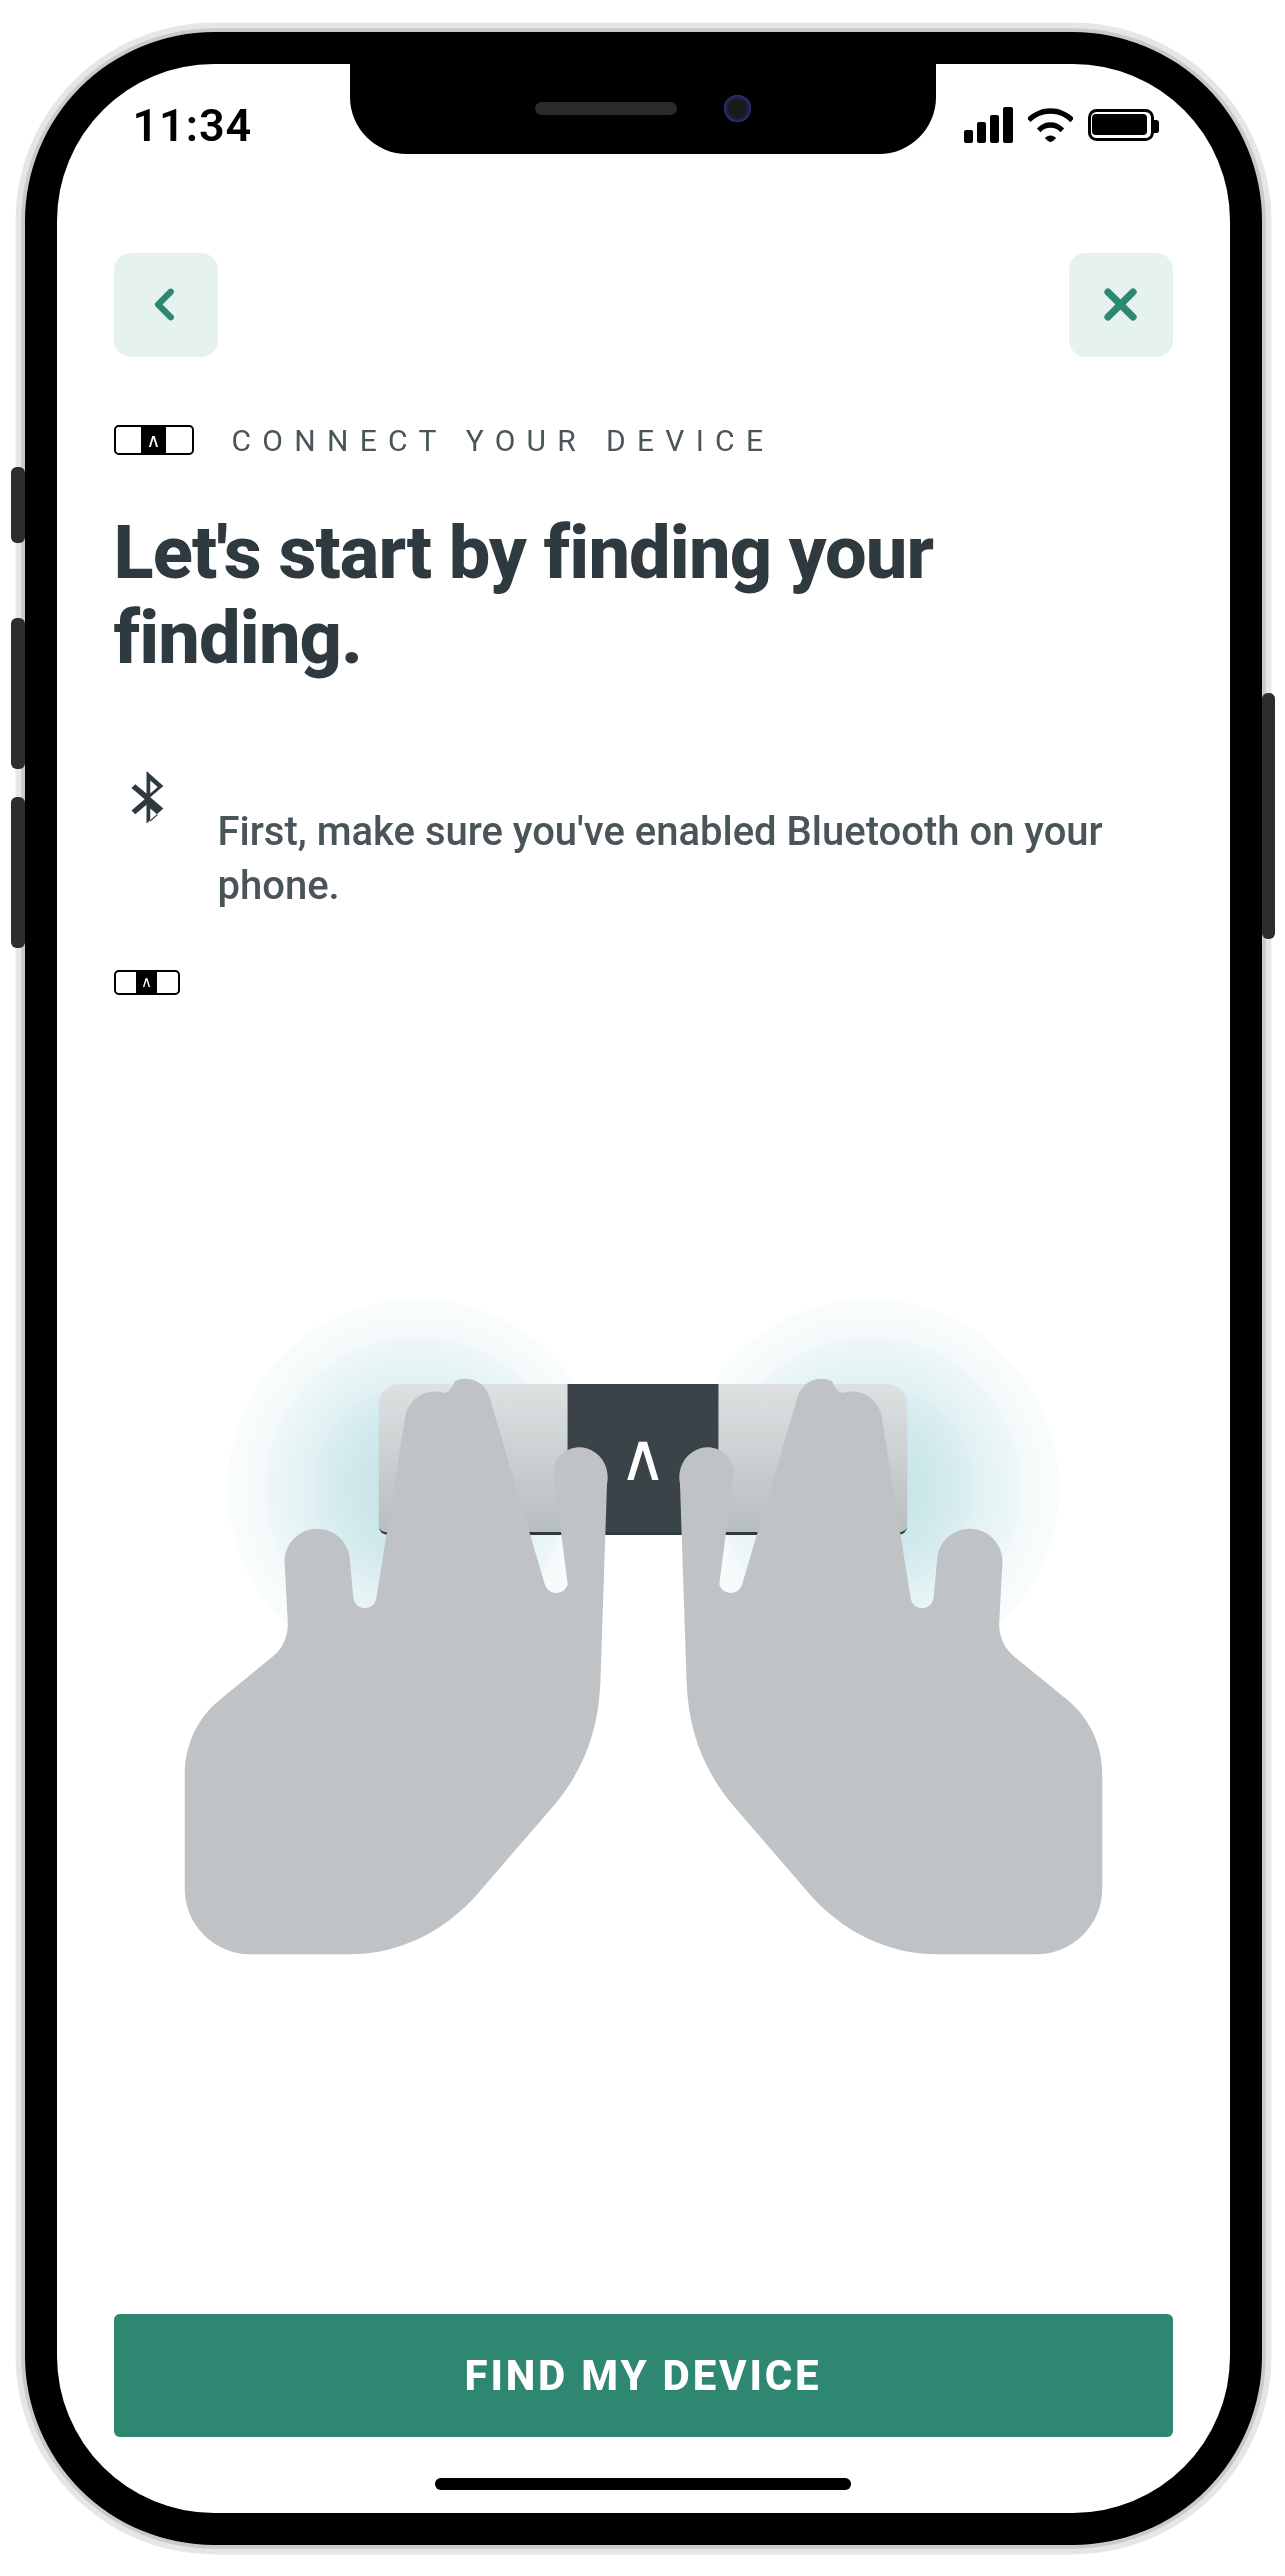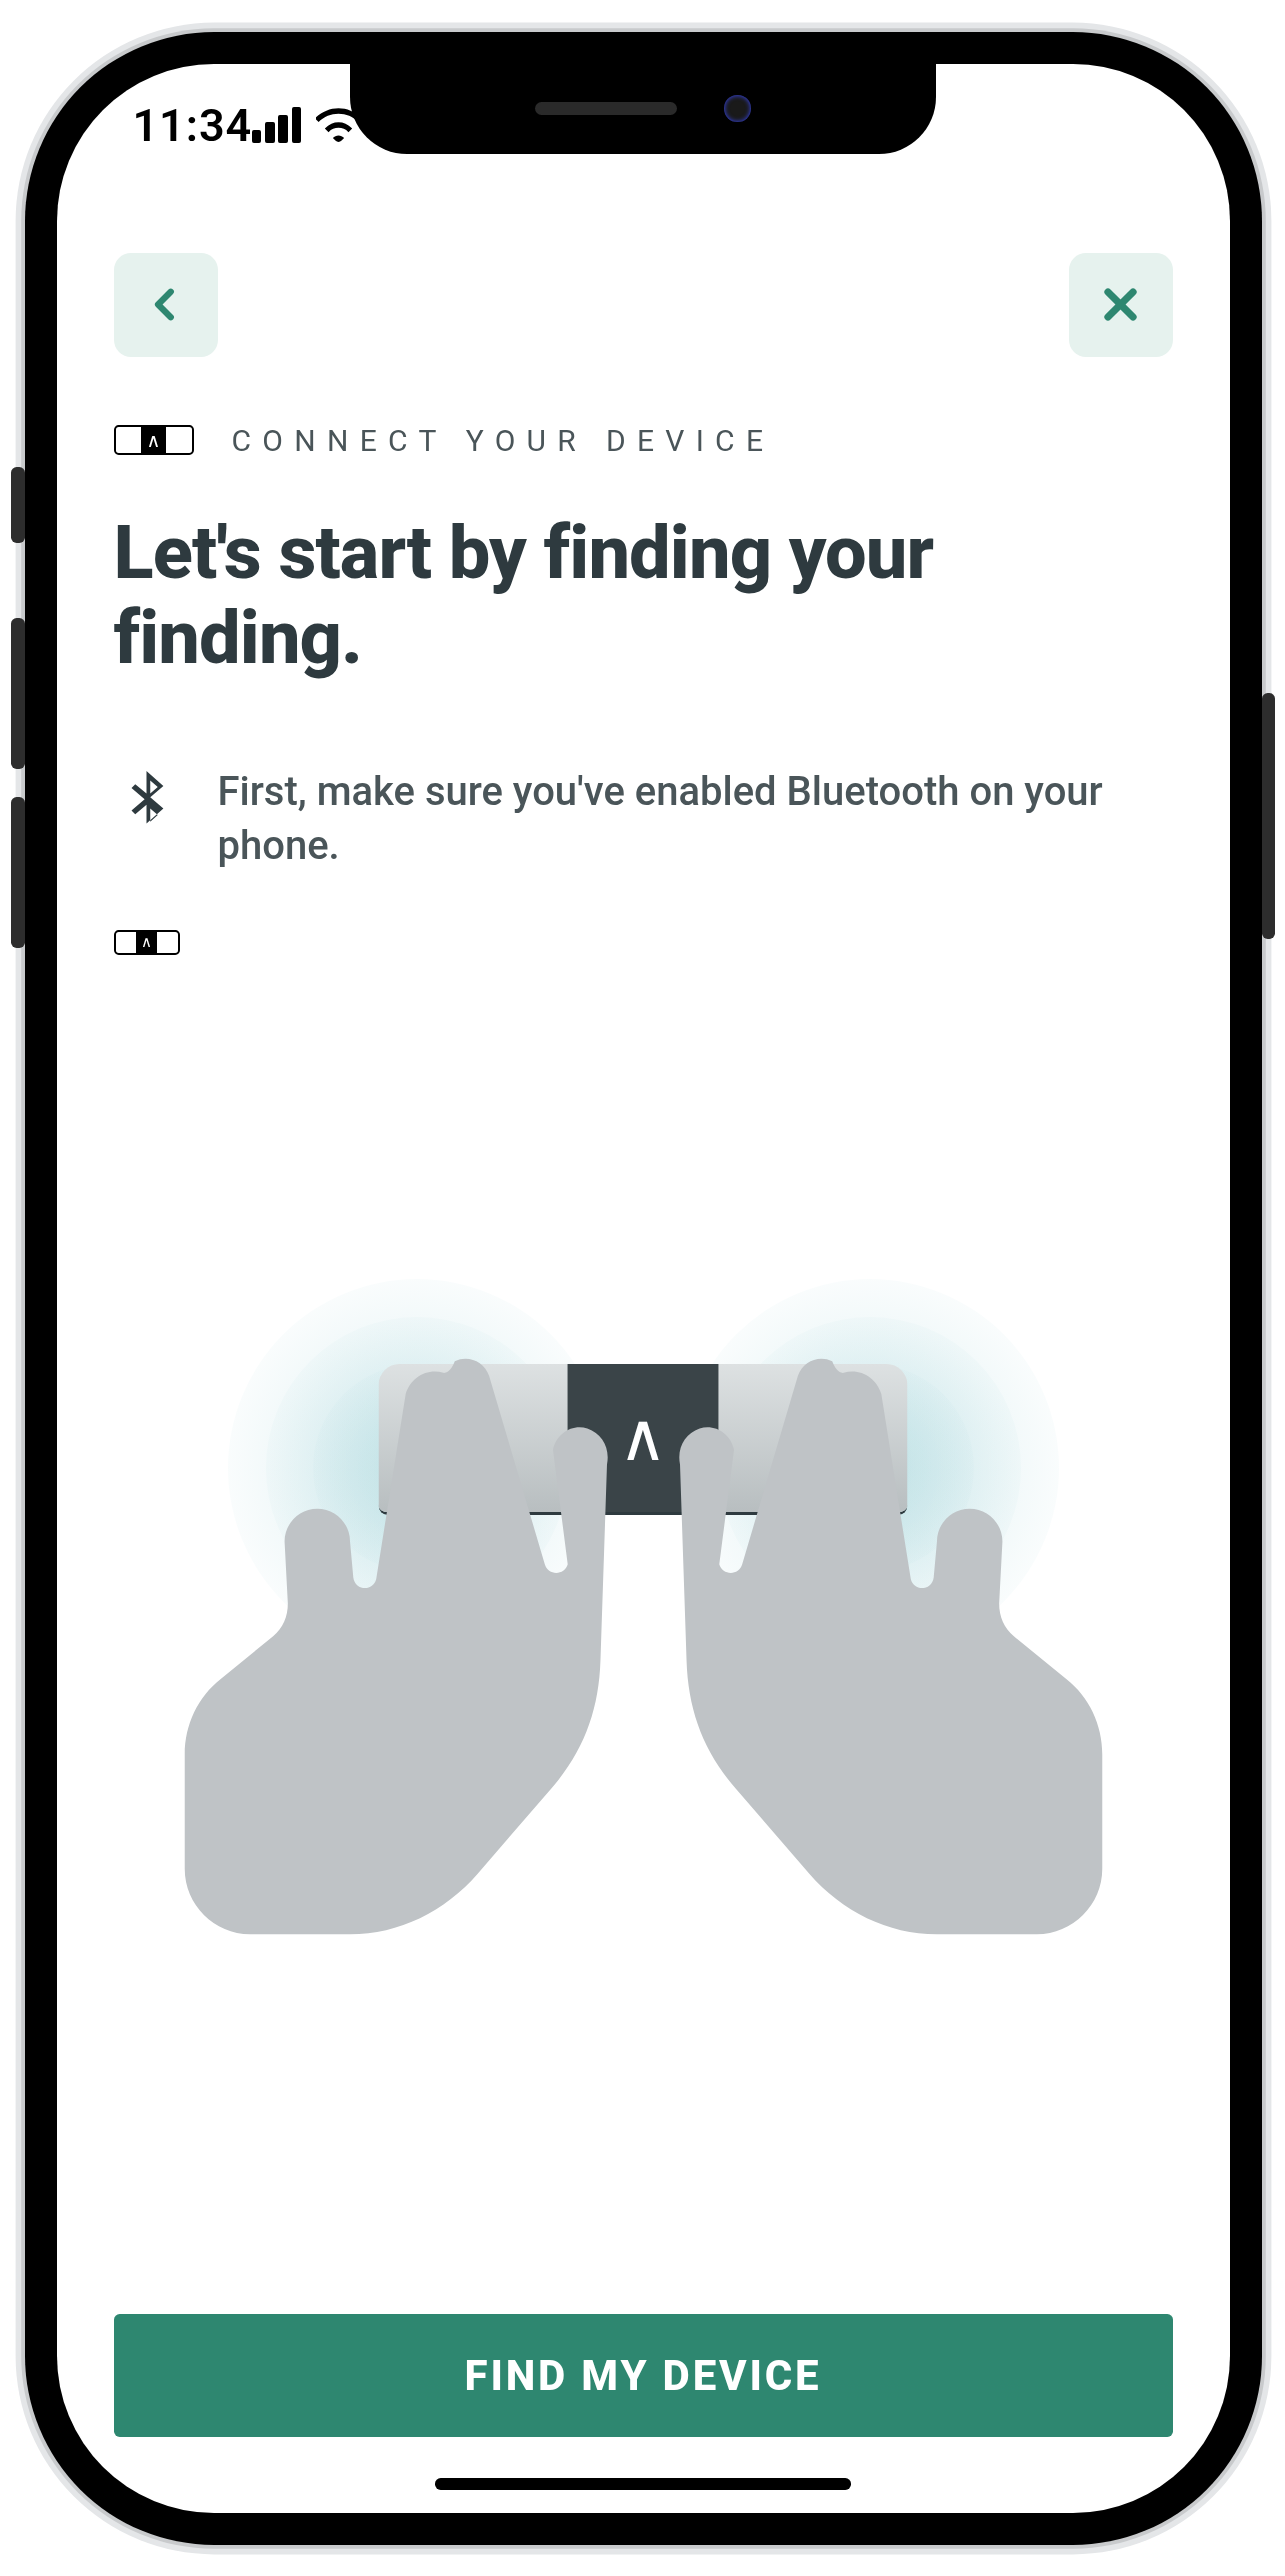--- a/index.html
+++ b/index.html
@@ -34,21 +34,21 @@
 
   
   .notch{
     position:absolute;top:0;left:50%;transform:translateX(-50%);width:586px;height:90px;background:#000;border-radius:0 0 57px 57px;display:flex;align-items:center;justify-content:center;gap:47px;
   }
   .speaker{width:142px;height:13.2px;background:#2a2a2a;border-radius:6.6px;}
   .cam{width:26.4px;height:26.4px;background:#1a1a1a;border-radius:50%;box-shadow:inset 0 0 5.7px #3b4aff;}
 
   
   .status{
-    position:absolute;top:0;left:0;right:0;height:123px;display:flex;align-items:center;justify-content:flex-start;padding:0 76px;font-size:45px;font-weight:600;color:#000;letter-spacing:0.9px;z-index:5;
+    position:absolute;top:0;left:0;right:0;height:123px;display:flex;align-items:center;justify-content:space-between;padding:0 76px;font-size:45px;font-weight:600;color:#000;letter-spacing:0.9px;z-index:5;
   }
   .status-right{display:flex;align-items:center;gap:15px;}
   .sig{display:flex;align-items:flex-end;gap:3.8px;}
   .sig span{display:block;width:9.4px;background:#000;border-radius:1.9px;}
   .sig span:nth-child(1){height:13.2px;}
   .sig span:nth-child(2){height:21px;}
   .sig span:nth-child(3){height:28px;}
   .sig span:nth-child(4){height:36px;}
   .batt{width:66px;height:32px;border:3.8px solid #000;border-radius:8.5px;position:relative;}
   .batt::after{content:'';position:absolute;right:-8.5px;top:7.6px;width:5.7px;height:13.2px;background:#000;border-radius:0 2.8px 2.8px 0;}
@@ -65,21 +65,21 @@
   .device-mini{width:80px;height:30px;border:2.8px solid #000;border-radius:4.7px;display:flex;align-items:center;}
   .device-mini::before,.device-mini::after{content:'';flex:1;height:100%;}
   .device-mini span{flex:1;height:100%;background:#000;display:flex;align-items:center;justify-content:center;color:#fff;font-size:19px;line-height:1;}
   .eyebrow-text{font-size:30px;font-weight:400;letter-spacing:11.3px;color:var(--text-body);}
 
   h1{font-size:74px;font-weight:800;color:var(--text-dark);line-height:1.15;margin-top:52px;letter-spacing:-0.9px;}
 
   .steps{margin-top:85px;display:flex;flex-direction:column;gap:52px;}
   .step{display:flex;gap:38px;align-items:flex-start;}
   .step-icon{flex:0 0 66px;display:flex;justify-content:center;padding-top:5.7px;}
-  .step p{font-size:40px;line-height:1.35;color:var(--text-body);font-weight:500;}
+  .step p{font-size:40px;line-height:1.35;color:var(--text-body);font-weight:500;margin-top:40px;}
 
   
   .illus-wrap{flex:1;display:flex;align-items:center;justify-content:center;margin-top:38px;}
   .illus{width:945px;height:718px;position:relative;}
   .pulse{position:absolute;border-radius:50%;}
   .pulse .r{position:absolute;inset:0;border-radius:50%;background:radial-gradient(circle,rgba(180,220,225,0.45) 0%,rgba(180,220,225,0.25) 40%,rgba(180,220,225,0.08) 70%,rgba(180,220,225,0) 100%);}
   .pulse .r2{inset:38px;}
   .pulse .r3{inset:85px;}
   .pL{left:57px;top:0;width:378px;height:378px;}
   .pR{right:57px;top:0;width:378px;height:378px;}

